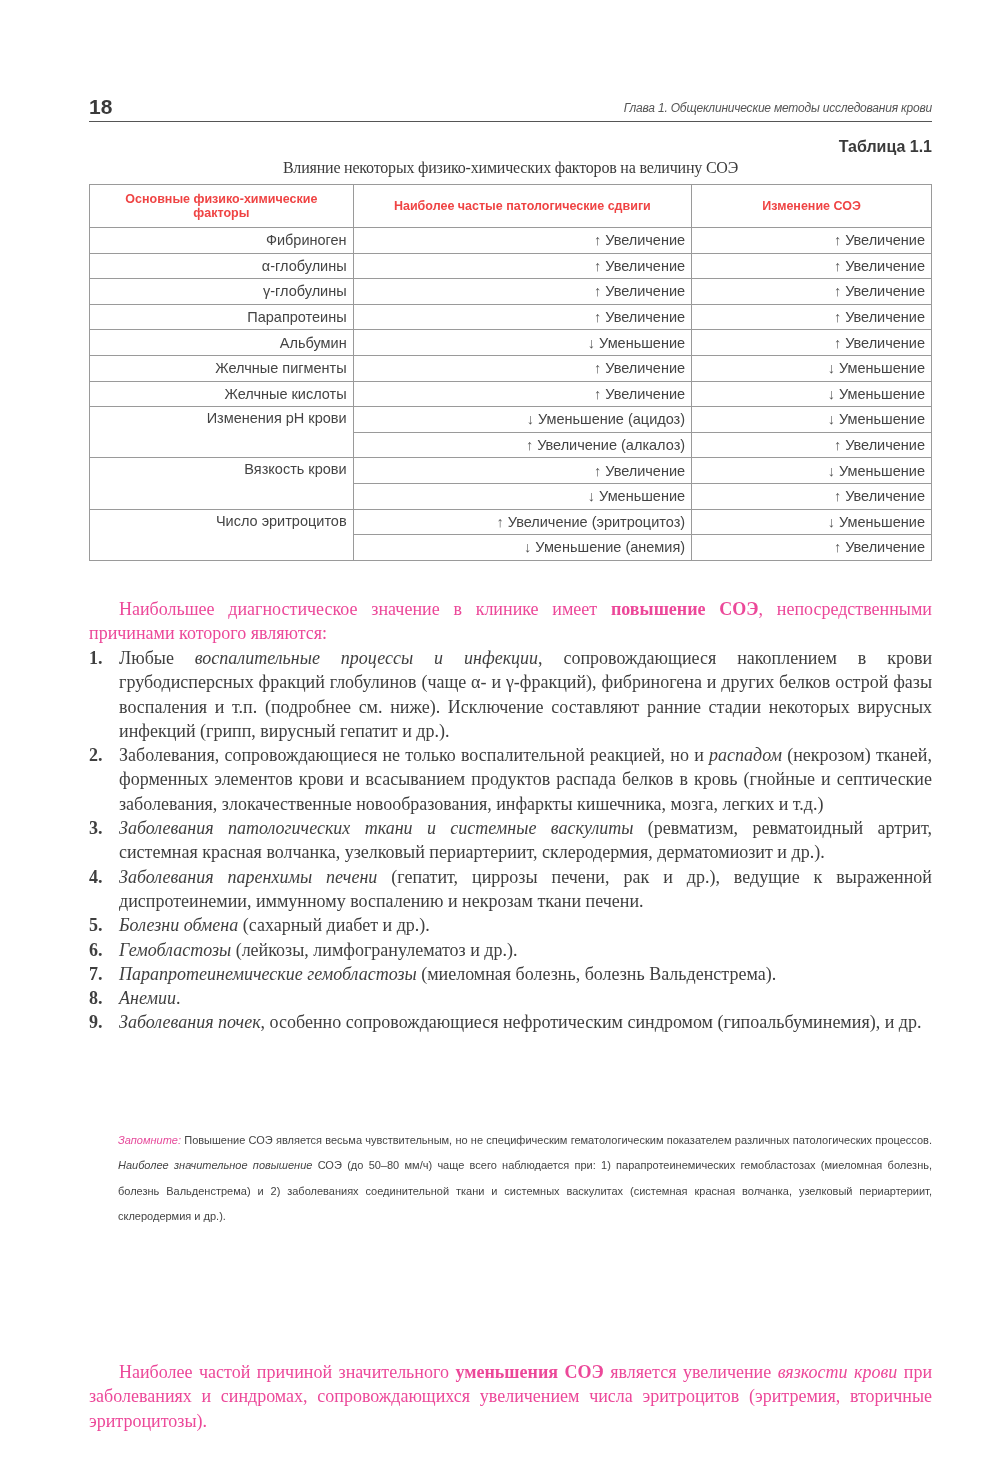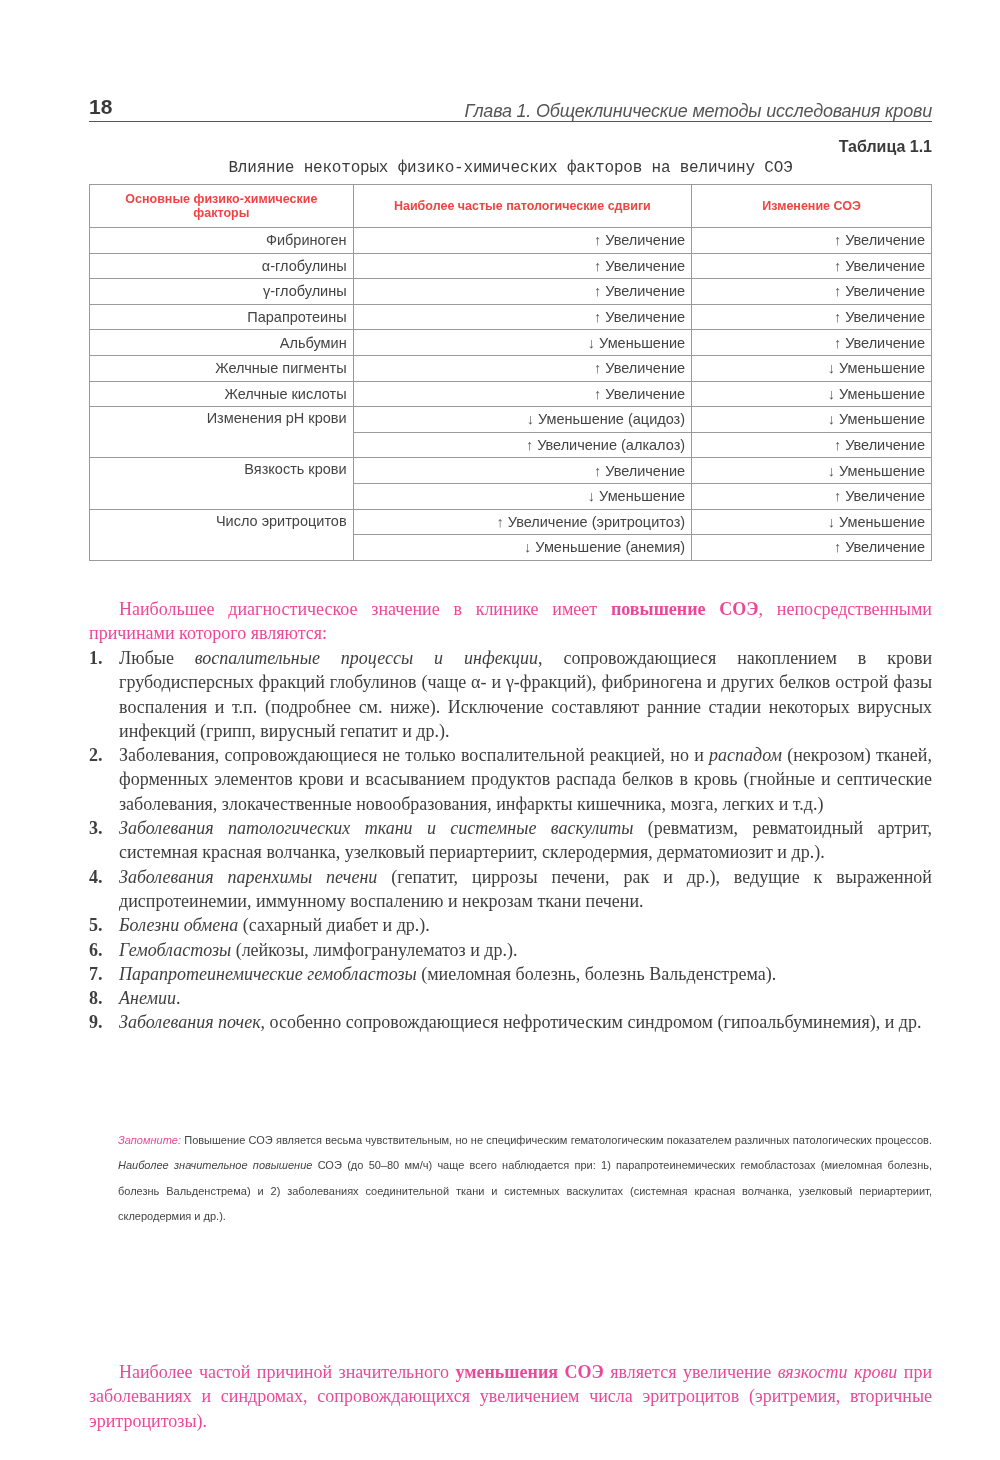--- a/index.html
+++ b/index.html
@@ -1,22 +1,22 @@
 <!DOCTYPE html>
 <html><head>
   <meta charset="utf-8">
   <style>
     html, body { margin: 0; padding: 0; background: #ffffff; }
     body { width: 1000px; height: 1460px; position: relative; overflow: hidden; color: #3a3a3a; }
     .page { position: absolute; left: 89px; top: 0; width: 843px; }
     .running-head { position: absolute; top: 74px; left: 0; width: 843px; height: 26px; border-bottom: 1.5px solid #555; margin-top: 21px; }
     .page-num { position: absolute; left: 0; top: 0; font-family: "Liberation Sans", sans-serif; font-weight: bold; font-size: 21px; color: #3a3a3a; }
-    .chapter { position: absolute; right: 0; top: 6px; font-family: "Liberation Sans", sans-serif; font-style: italic; font-size: 18px; color: #555; letter-spacing: -0.2px; }
+    .chapter { position: absolute; right: 0; top: 6px; font-family: "Liberation Sans", sans-serif; font-style: italic; font-size: 12px; color: #555; letter-spacing: -0.2px; }
     .table-label { position: absolute; top: 138px; right: 0; font-family: "Liberation Sans", sans-serif; font-weight: bold; font-size: 16px; color: #3a3a3a; }
-    .table-caption { position: absolute; top: 159px; left: 0; width: 843px; text-align: center; font-family: Liberation Mono, monospace; font-size: 16px; color: #3a3a3a; letter-spacing: -0.2px; }
+    .table-caption { position: absolute; top: 159px; left: 0; width: 843px; text-align: center; font-family: Liberation Serif, serif; font-size: 16px; color: #3a3a3a; letter-spacing: -0.2px; }
     table.data { position: absolute; top: 184px; left: 0; width: 843px; border-collapse: collapse; font-family: "Liberation Sans", sans-serif; font-size: 14.5px; color: #444; }
     table.data th, table.data td { border: 1px solid #9a9a9a; padding: 0 6px; height: 24.6px; text-align: right; vertical-align: middle; }
     table.data th { font-weight: bold; font-size: 12.5px; text-align: center; height: 42px; color: #ef4444; line-height: 14px; }
     table.data td.rowspan { vertical-align: top; padding-top: 3px; }
     .arrow { color: #555; margin-right: 4px; }
     .body { position: absolute; left: 0; width: 843px; font-family: "Liberation Serif", serif; font-size: 18px; line-height: 24.3px; color: #ec4899; text-align: justify; }
     .p1 { top: 597px; text-indent: 30px; }
     ol.reasons { position: absolute; top: 646px; left: 0; width: 843px; margin: 0; padding: 0; list-style: none; font-family: "Liberation Serif", serif; font-size: 18px; line-height: 24.3px; color: #3f3f3f; }
     ol.reasons li { position: relative; padding-left: 30px; text-align: justify; }
     ol.reasons li .num { position: absolute; left: 0; top: 0; font-weight: bold; }

